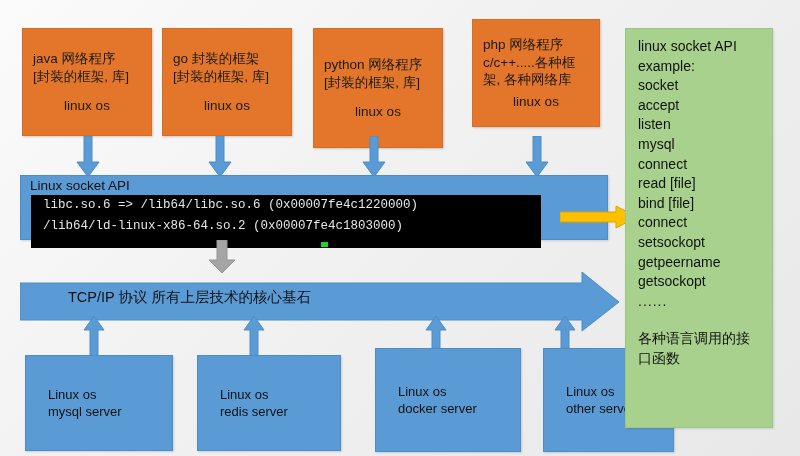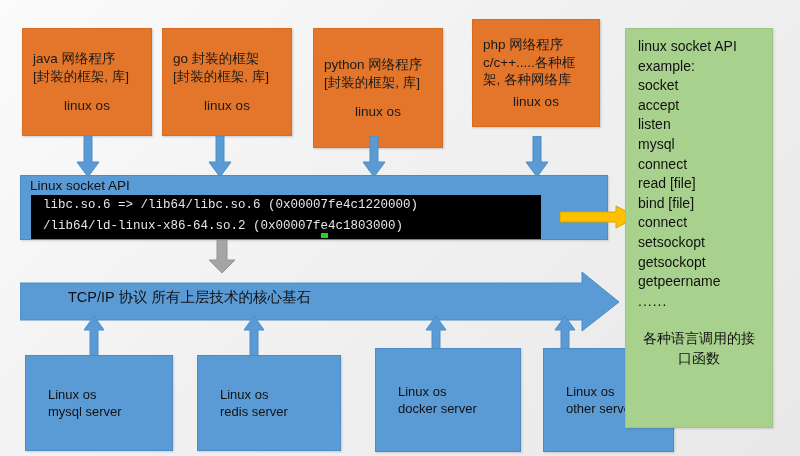--- a/index.html
+++ b/index.html
@@ -83,21 +83,21 @@
     font-size: 13.5px;
     line-height: 16px;
     color: #111;
     white-space: nowrap;
   }
   #terminal {
     position: absolute;
     left: 10px;
     top: 19px;
     width: 510px;
-    height: 44px;
+    height: 53px;
     background: #000000;
     overflow: hidden;
   }
   #terminal .tline {
     font-family: "Liberation Mono", "DejaVu Sans Mono", monospace;
     font-size: 12.5px;
     line-height: 21px;
     color: #e6e6e6;
     white-space: nowrap;
     padding-left: 12px;
@@ -133,21 +133,20 @@
   #green-panel .api-line.dots {
     font-size: 14px;
     letter-spacing: 1px;
   }
   #green-panel .footnote {
     margin-top: 18px;
     font-size: 14px;
     line-height: 19.6px;
     width: 122px;
     color: #111;
-    text-align: center;
   }
 
   
   #tcp-band {
     position: absolute;
     left: 20px;
     top: 272px;
     width: 600px;
     height: 60px;
     text-decoration: underline;
@@ -292,19 +291,19 @@
     <div class="api-line">example:</div>
     <div class="api-line">socket</div>
     <div class="api-line">accept</div>
     <div class="api-line">listen</div>
     <div class="api-line">mysql</div>
     <div class="api-line">connect</div>
     <div class="api-line">read [file]</div>
     <div class="api-line">bind [file]</div>
     <div class="api-line">connect</div>
     <div class="api-line">setsockopt</div>
+    <div class="api-line">getpeername</div>
     <div class="api-line">getsockopt</div>
-    <div class="api-line">getpeername</div>
     <div class="api-line dots">......</div>
     <div class="footnote">各种语言调用的接口函数</div>
   </div>
 
 </div>
 
 </body></html>

